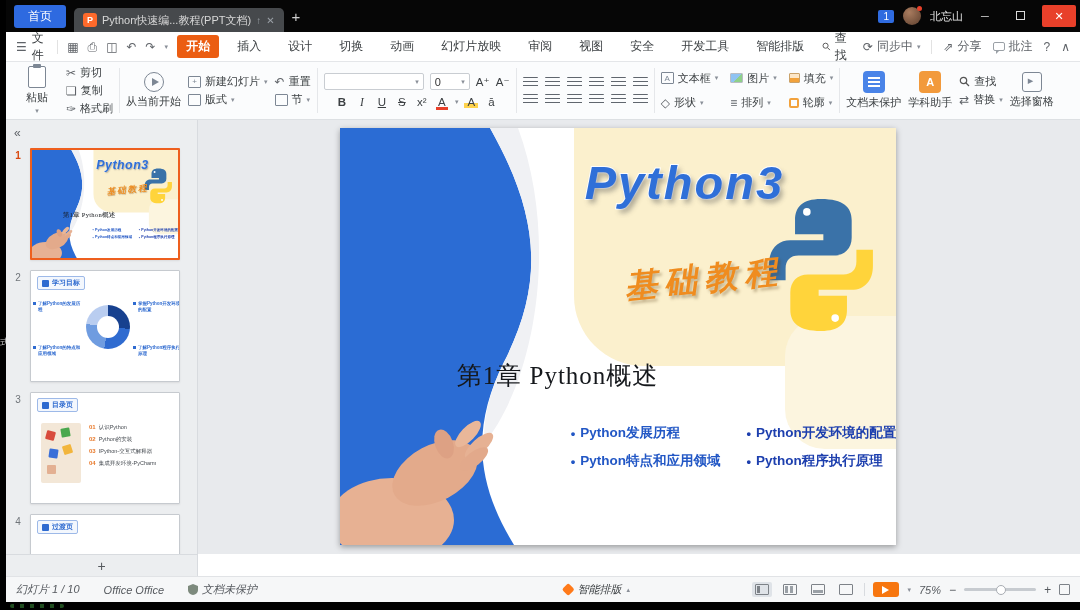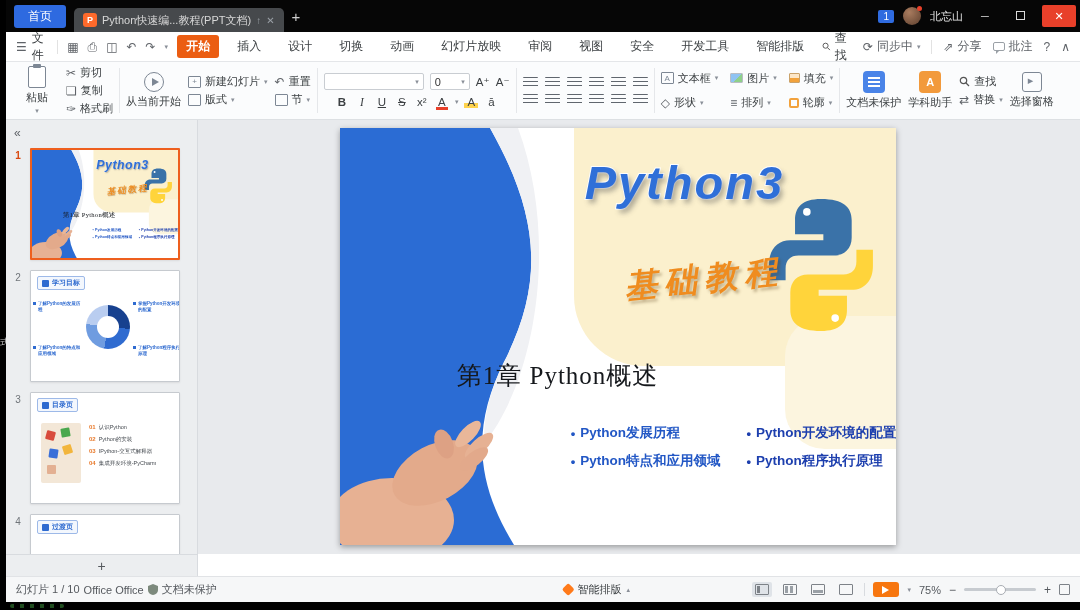--- a/index.html
+++ b/index.html
@@ -112,21 +112,21 @@
 .orow{display:flex;gap:3px;align-items:baseline;}
 .on{color:#e87a2c;font-weight:bold;font-size:6px;}
 .ot{color:#474c52;font-size:5.5px;white-space:nowrap;max-width:85px;overflow:hidden;}
 
 .bstrip{height:22px;display:flex;flex:none;}
 .addrow{width:192px;background:#eceef0;border-top:1px solid #d8dbdf;border-right:1px solid #d8dbdf;display:flex;align-items:center;justify-content:center;color:#55595e;font-size:14px;}
 .notesbar{flex:1;background:#fafbfc;border-top:1px solid #e2e4e7;display:flex;gap:7px;align-items:center;padding-left:10px;color:#8f959d;font-size:11px;}
 .bubble{width:12px;height:9px;border:1px solid #9aa0a6;border-radius:2px;position:relative;}
 .bubble::after{content:"";position:absolute;left:2px;bottom:-4px;border-top:4px solid #9aa0a6;border-right:4px solid transparent;}
 
-.sbar{height:26px;background:#f6f7f8;border-top:1px solid #e1e3e6;display:flex;align-items:center;padding:0 10px;font-size:11px;color:#55595e;position:relative;gap:4px;flex:none;}
+.sbar{height:26px;background:#f6f7f8;border-top:1px solid #e1e3e6;display:flex;align-items:center;padding:0 10px;font-size:11px;color:#55595e;position:relative;gap:24px;flex:none;font-style:italic;}
 .sitem{display:flex;gap:4px;align-items:center;white-space:nowrap;}
 .smart{position:absolute;left:55%;transform:translateX(-50%);display:flex;align-items:center;gap:5px;color:#3c4043;}
 .sdiamond{width:9px;height:9px;background:#ff7a1a;transform:rotate(45deg);border-radius:2px;}
 .sright{margin-left:auto;display:flex;align-items:center;gap:8px;}
 .viw{padding:2px 3px;border-radius:2px;display:flex;}
 .viw.act{background:#dfe3e8;}
 .vi{width:14px;height:11px;border:1px solid #7d8288;border-radius:1px;position:relative;display:inline-block;}
 .vi-n::after{content:"";position:absolute;left:1px;top:1px;bottom:1px;width:3px;background:#7d8288;}
 .vi-g::after{content:"";position:absolute;inset:1px;background:repeating-linear-gradient(90deg,#9aa0a6 0 3px,transparent 3px 5px);}
 .vi-b::after{content:"";position:absolute;left:1px;right:1px;bottom:1px;height:3px;background:#9aa0a6;}

